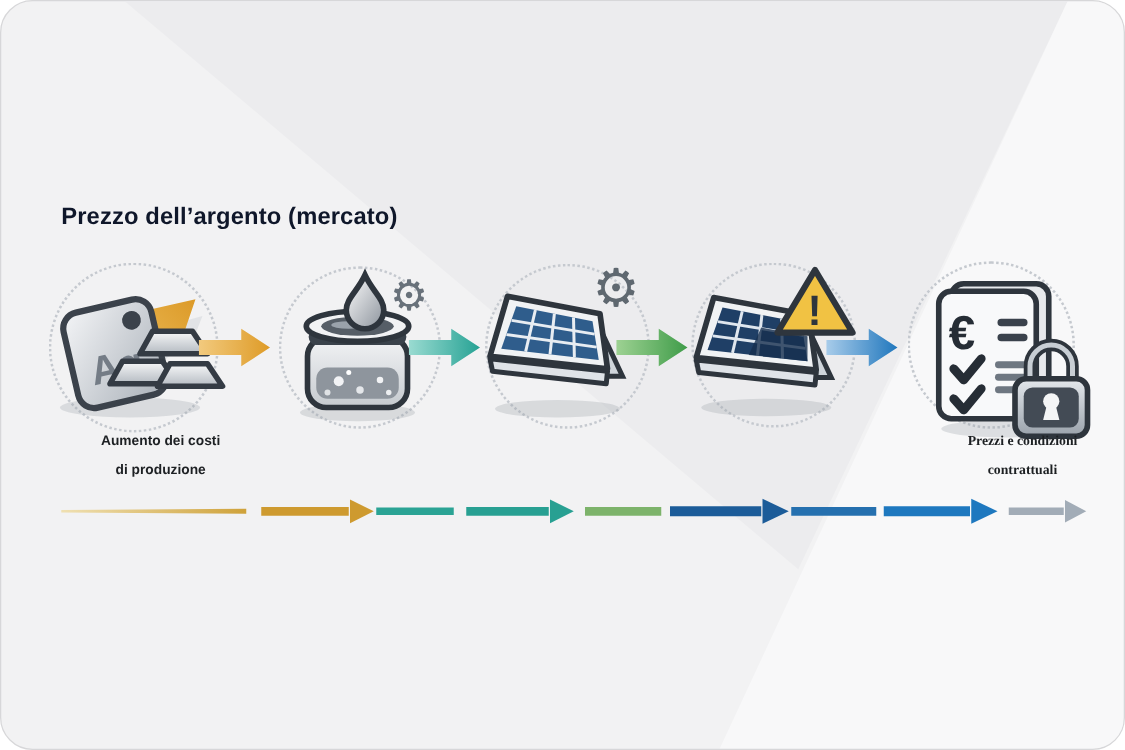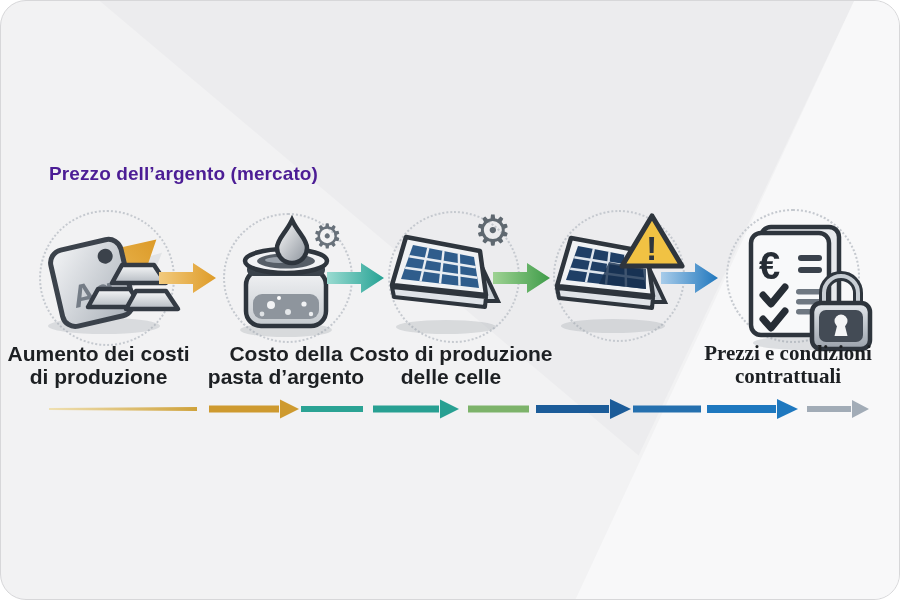--- a/index.html
+++ b/index.html
@@ -6,29 +6,29 @@
   body{font-family:"Liberation Sans", sans-serif;}
   #canvas{
     position:relative;width:898px;height:598px;overflow:hidden;
     border-radius:26px;border:1px solid #d7d7d9;background:#f2f2f3;
   }
   .bg-shape{position:absolute;inset:0;}
   .bg-dark{background:#ececee;clip-path:polygon(11% 0%, 95% 0%, 71% 76%);}
   .bg-light{background:#f8f8f9;clip-path:polygon(95% 0%, 100% 0%, 100% 100%, 64% 100%);}
   .title{
     position:absolute;left:48px;top:162px;
-    font-size:19px;font-weight:700;color:#4c1d95;letter-spacing:.1px;
+    font-size:19px;font-weight:700;color:#0f172a;letter-spacing:.1px;
   }
   .step-circle{
     position:absolute;border:2px dotted #c5c9cf;border-radius:50%;
   }
   .icon-svg{position:absolute;overflow:visible;}
   .step-label{
     position:absolute;top:341px;text-align:center;white-space:pre-line;
-    font-size:21px;line-height:23px;font-weight:700;color:#1d2023;
+    font-size:11px;line-height:23px;font-weight:700;color:#1d2023;padding-left:30px;
   }
   .conn{position:absolute;top:257px;width:58px;height:40px;}
   #timeline{position:absolute;left:38px;top:393px;}
 </style>
 </head>
 <body>
 
 <div id="canvas">
 
   <div class="bg-shape bg-dark"></div>
@@ -212,24 +212,20 @@
         <linearGradient id="cg3" x1="0" y1="0" x2="1" y2="0">
       <stop offset="0" stop-color="#A8CCEA"></stop>
       <stop offset="1" stop-color="#2077BD"></stop>
     </linearGradient>
       </defs>
     <path d="M0 14 H34 V5 L57 20 L34 35 V26 H0 Z" fill="url(#cg3)"></path>
   </svg>
 
   <div class="step-label" style="left:0px;   width:195px;">Aumento dei costi
 di produzione</div>
-  <div class="step-label" style="left:185px; width:200px;">Costo della
-pasta d’argento</div>
-  <div class="step-label" style="left:340px; width:220px;">Costo di produzione
-delle celle</div>
   <div class="step-label" style="left:687px; width:200px;font-family:Liberation Serif, serif;">Prezzi e condizioni
 contrattuali</div>
 
   <svg id="timeline" width="840" height="30" viewBox="0 0 840 30">
     <defs>
       <linearGradient id="taperGrad" x1="0" y1="0" x2="1" y2="0">
         <stop offset="0" stop-color="#EFE0B2"></stop>
         <stop offset="1" stop-color="#CFA23A"></stop>
       </linearGradient>
     </defs>

